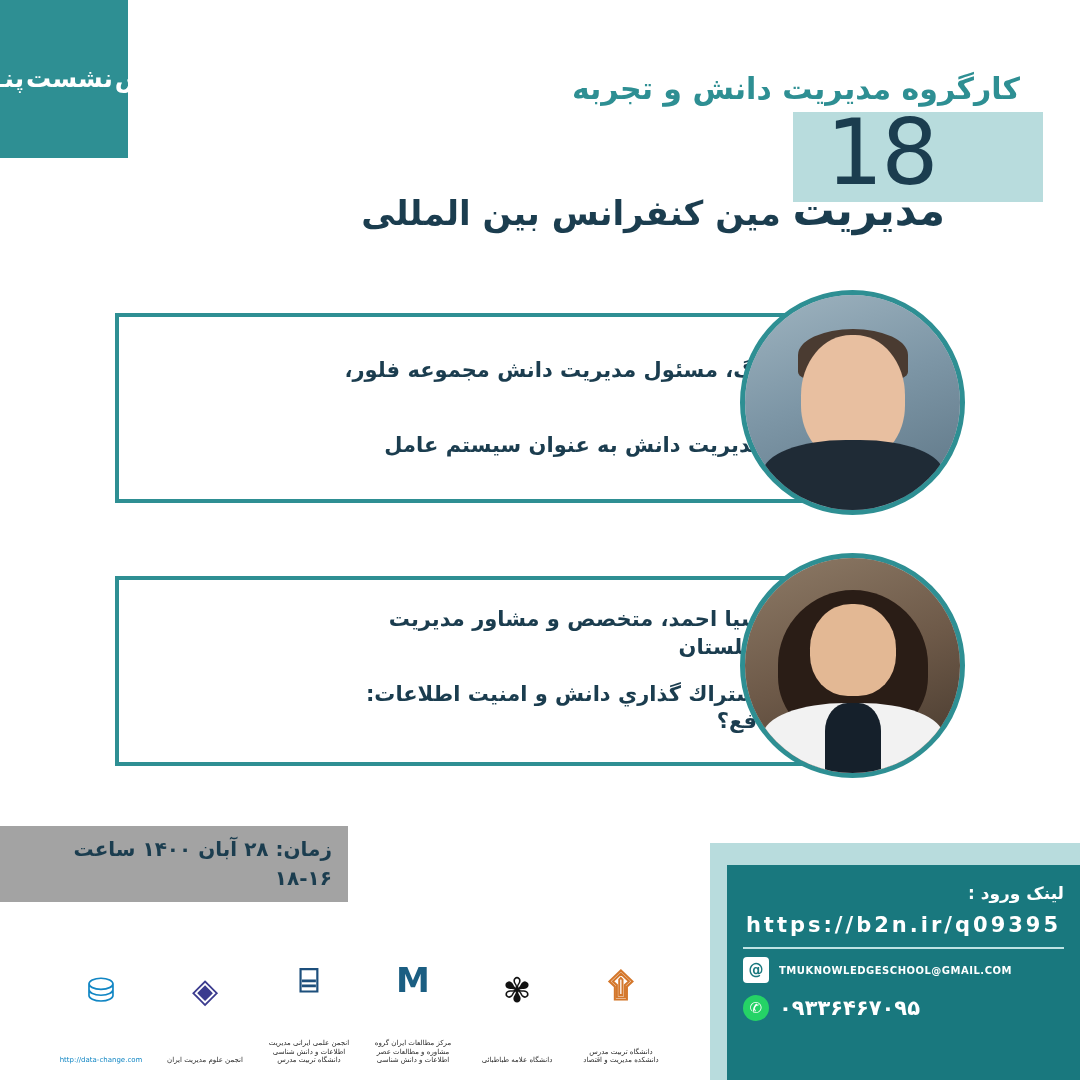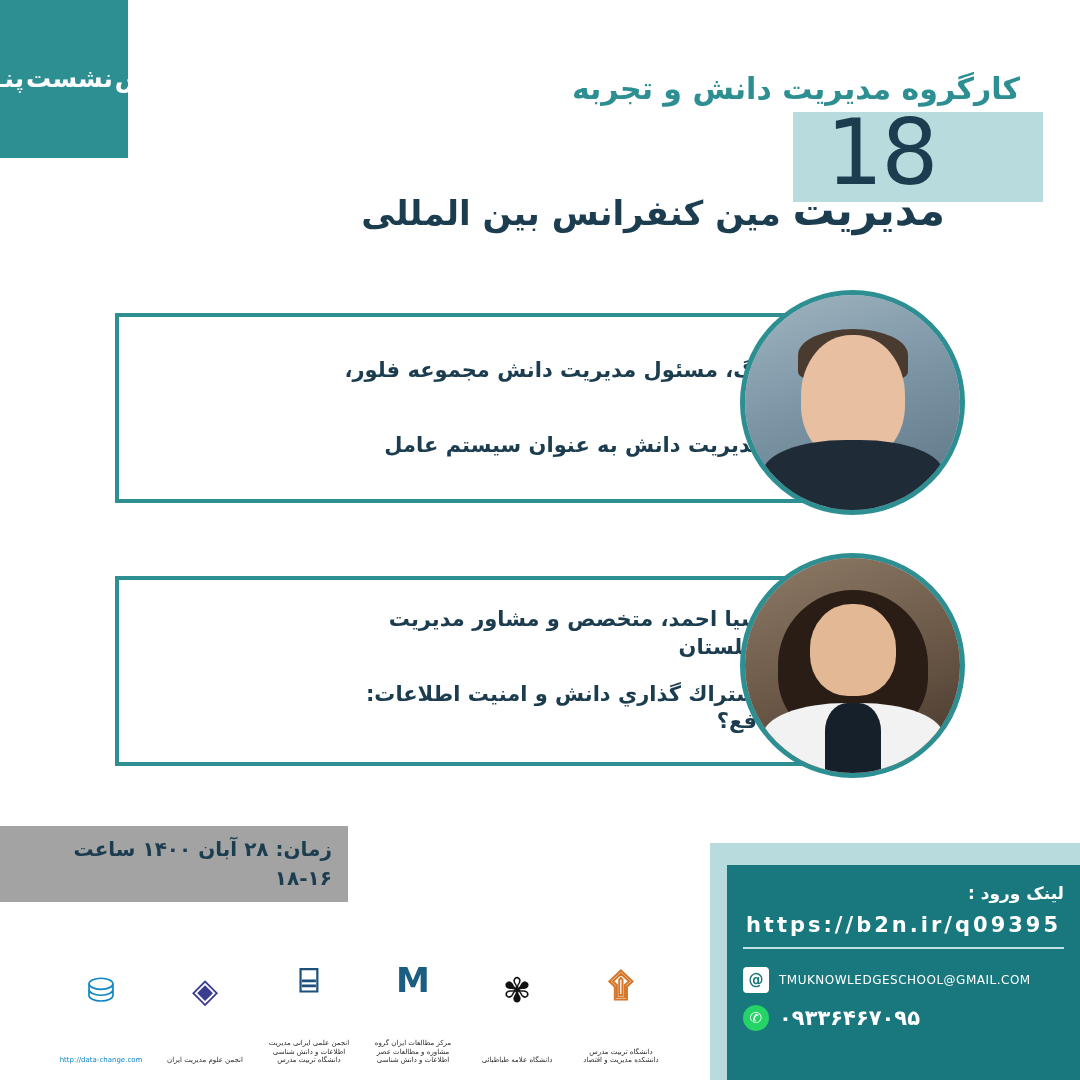--- a/index.html
+++ b/index.html
@@ -127,27 +127,27 @@
   .contact-inner{
     position:absolute;left:727px;top:865px;width:353px;height:257px;
     background:#19787e;color:#ffffff;box-sizing:border-box;
     padding:18px 16px 10px 16px;
   }
   .contact-label{
     text-align:right;direction:rtl;font-size:17px;font-weight:bold;margin-bottom:10px;
   }
   .contact-link{
     text-align:center;font-size:21px;font-weight:bold;letter-spacing:3px;
-    padding-bottom:10px;border-bottom:2px solid #bfe3e4;margin-bottom:18px;
+    padding-bottom:10px;border-bottom:2px solid #bfe3e4;margin-bottom:8px;
     direction:ltr;
   }
   .contact-row{
     display:flex;align-items:center;gap:10px;margin-bottom:12px;direction:ltr;
   }
-  .contact-row .txt{font-size:12px;letter-spacing:.5px;}
+  .contact-row .txt{font-size:10px;letter-spacing:.5px;font-weight:bold;}
   .contact-row.wa .txt{font-size:21px;letter-spacing:4px;font-weight:bold;}
   .ic{
     width:26px;height:26px;border-radius:50%;
     display:flex;align-items:center;justify-content:center;
     font-size:15px;font-weight:bold;flex:none;
   }
   .ic.mail{border-radius:4px;background:#ffffff;color:#19787e;}
   .ic.wa{background:#25d366;color:#ffffff;}
 
   

